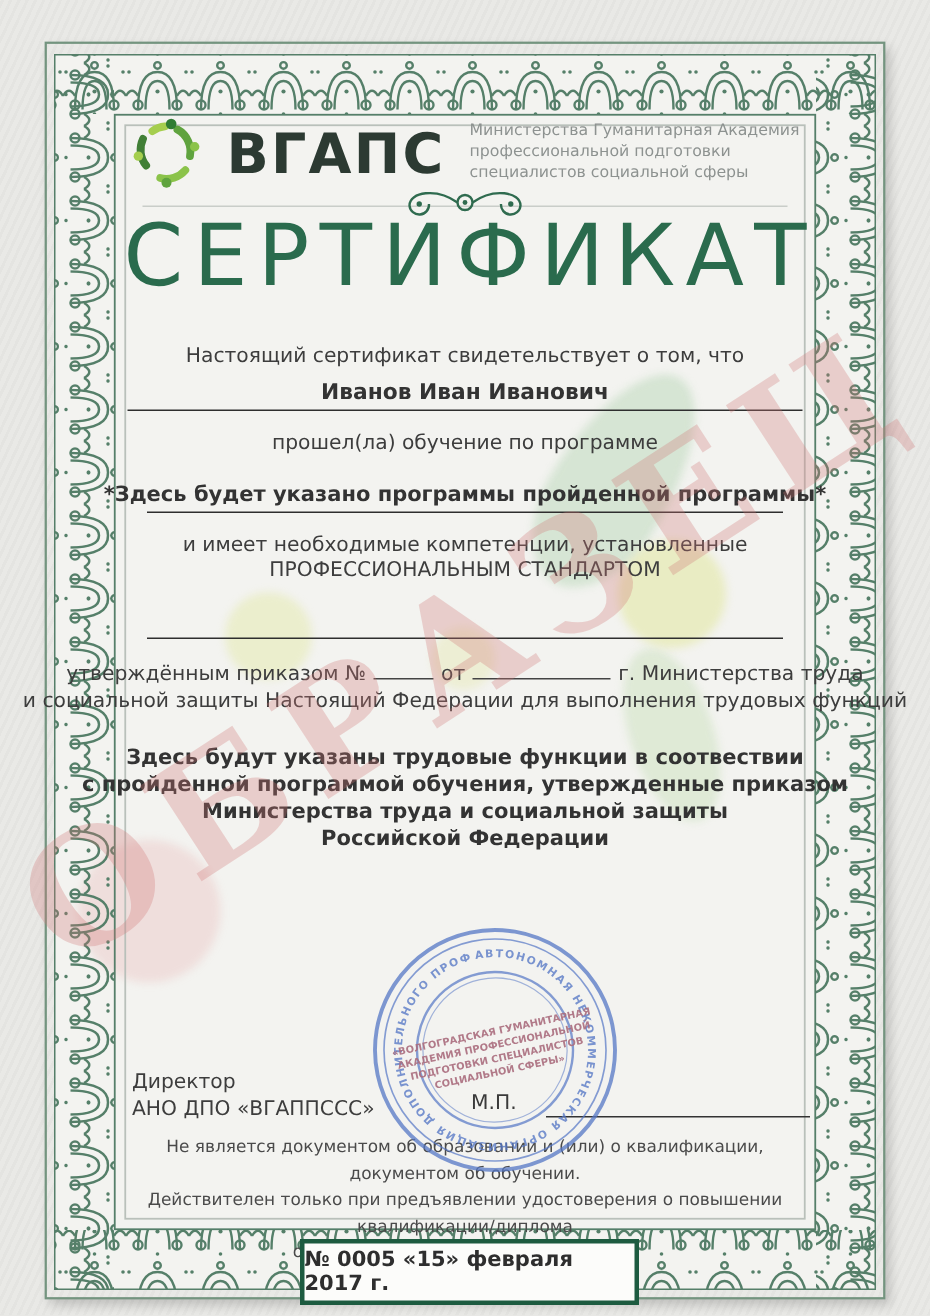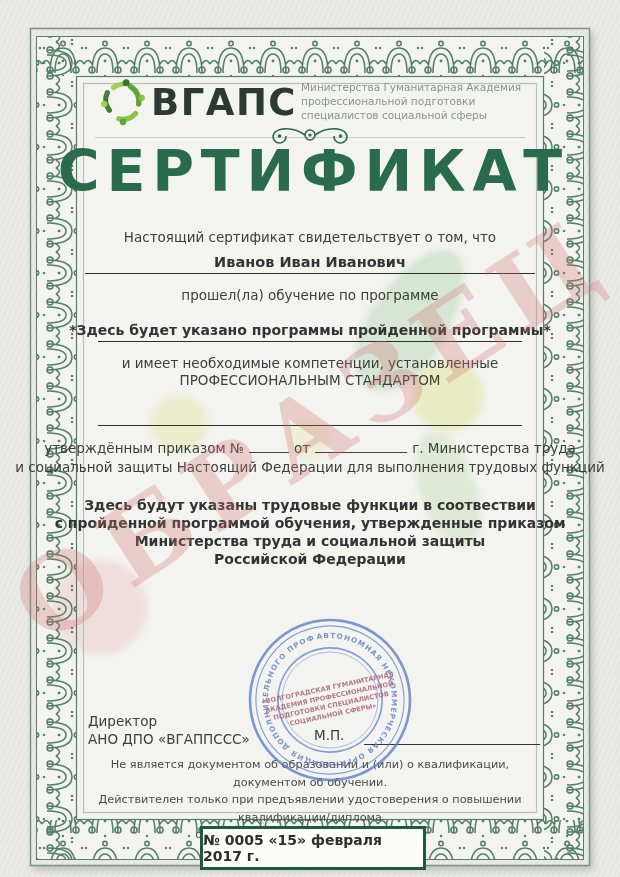--- a/index.html
+++ b/index.html
@@ -14,24 +14,24 @@
   .outer-shadow{position:absolute;left:30px;top:28px;width:560px;height:838px;
     box-shadow:3px 4px 7px rgba(0,0,0,0.18);z-index:1;}
   
   .blob{position:absolute;z-index:2;filter:blur(3px);pointer-events:none;}
   .wm-text{position:absolute;left:50%;top:430px;transform:translate(-50%,-50%) rotate(-33deg);
     font-family:"DejaVu Serif","Liberation Serif",serif;font-weight:bold;font-size:104px;
     letter-spacing:12px;color:rgba(208,120,120,0.30);white-space:nowrap;z-index:6;pointer-events:none;}
   
   .content{position:absolute;inset:0;z-index:4;}
   .centered{left:0;right:0;text-align:center;}
-  .logo-row{display:flex;align-items:center;justify-content:center;gap:4px;}
+  .logo-row{display:flex;align-items:center;justify-content:center;gap:16px;}
   .logo-word{font-size:37px;font-weight:bold;color:#2c3a32;letter-spacing:1.5px;}
   .tagline{font-size:10.5px;color:#8d9290;text-align:left;line-height:1.32;}
-  .big-title{font-size:57px;font-weight:bold;color:#2a6b4d;letter-spacing:0.12em;margin-left:0.12em;}
+  .big-title{font-size:57px;font-weight:normal;color:#2a6b4d;letter-spacing:0.12em;margin-left:0.12em;}
   .t{color:#3d3d3d;font-size:13.5px;}
   .t-bold{color:#333;font-size:14.5px;font-weight:bold;}
   .rule{border-top:1.6px solid #2e2e2e;height:0;}
   .blank{display:inline-block;border-bottom:1.6px solid #444;height:12px;margin:0 5px;}
   .blank-sm{width:40px;}
   .blank-md{width:92px;}
   .funcs{font-size:14px;font-weight:bold;color:#333;line-height:18px;}
   .sig{font-size:13.5px;color:#3d3d3d;line-height:1.35;text-align:left;}
   .disclaimer{font-size:11.3px;color:#4a4a4a;line-height:1.55;}
   .num-box{position:absolute;left:200px;top:826px;width:220px;height:38px;background:#fcfcfa;

